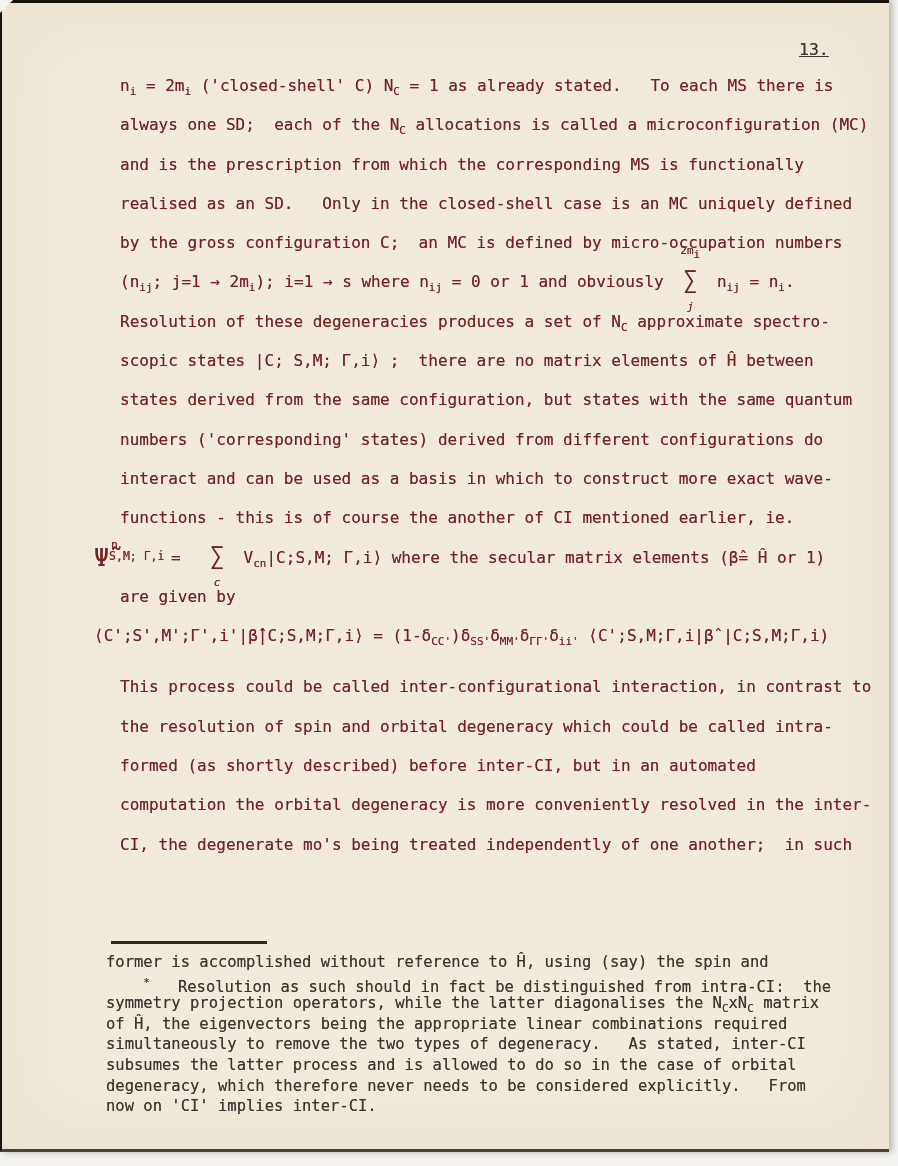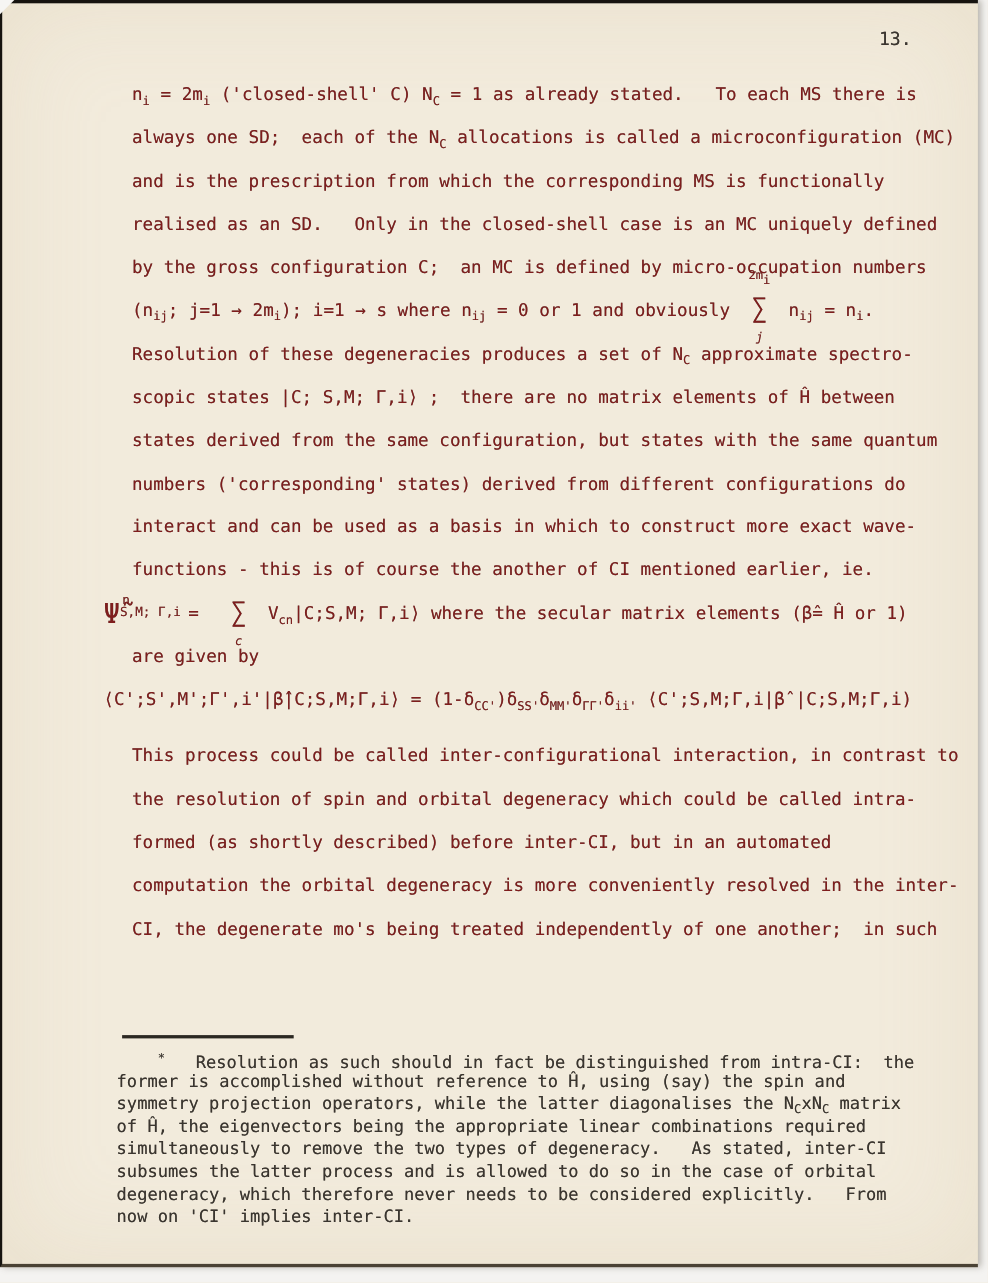--- a/index.html
+++ b/index.html
@@ -14,22 +14,22 @@
     border-top:3px solid #16130f;
     border-left:2px solid #16130f;
     border-bottom:3px solid #4a4234;
     box-shadow:3px 0 6px rgba(70,60,45,.35), inset 0 0 90px rgba(205,185,150,.22);
   }
   .corner-tl{
     position:absolute;left:-2px;top:-3px;width:0;height:0;
     border-top:13px solid #f6f5f3;border-right:13px solid transparent;
   }
   .page-number{
-    position:absolute;left:799px;top:26px;
-    font-size:16.5px;color:#3a352f;
+    position:absolute;left:799px;top:40px;
+    font-size:16.5px;color:#3a352f;text-decoration:underline;
   }
   .body-text{
     position:absolute;left:120px;top:66px;width:772px;
     font-size:16px;color:#7f1d1d;
   }
   .page-number,.body-text,.footnote-text{ text-shadow:0 0 .6px rgba(56,50,44,.65); }
   .line{height:39.3px;line-height:39.3px;white-space:pre;}
   .line.eq{margin-left:-26px;}
   .line.gap{margin-top:12px;}
   sub{font-size:11px;vertical-align:-0.38em;}
@@ -80,21 +80,21 @@
     <div class="line gap">This process could be called inter-configurational interaction, in contrast to</div>
     <div class="line">the resolution of spin and orbital degeneracy which could be called intra-</div>
     <div class="line">formed (as shortly described) before inter-CI, but in an automated</div>
     <div class="line">computation the orbital degeneracy is more conveniently resolved in the inter-</div>
     <div class="line">CI, the degenerate mo's being treated independently of one another;  in such</div>
   </div>
 
 <div class="footnote-rule"></div>
 
 <div class="footnote-text">
+    <div class="fline">former is accomplished without reference to Ĥ, using (say) the spin and</div>
     <div class="fline">    <sup>*</sup>   Resolution as such should in fact be distinguished from intra-CI:  the</div>
-    <div class="fline">former is accomplished without reference to Ĥ, using (say) the spin and</div>
     <div class="fline">symmetry projection operators, while the latter diagonalises the N<sub>C</sub>xN<sub>C</sub> matrix</div>
     <div class="fline">of Ĥ, the eigenvectors being the appropriate linear combinations required</div>
     <div class="fline">simultaneously to remove the two types of degeneracy.   As stated, inter-CI</div>
     <div class="fline">subsumes the latter process and is allowed to do so in the case of orbital</div>
     <div class="fline">degeneracy, which therefore never needs to be considered explicitly.   From</div>
     <div class="fline">now on 'CI' implies inter-CI.</div>
   </div>
 
 </body></html>

